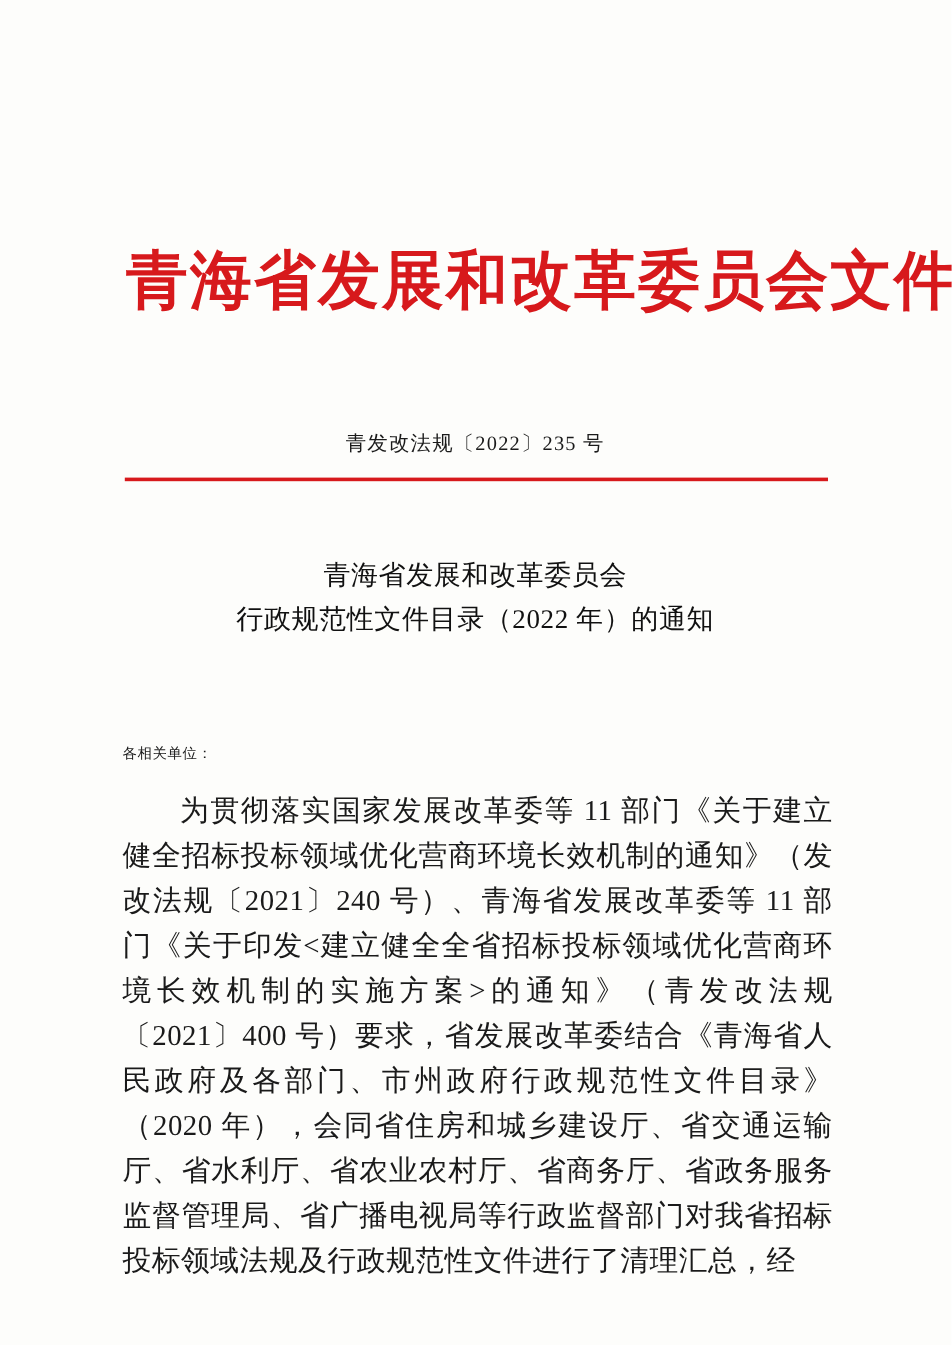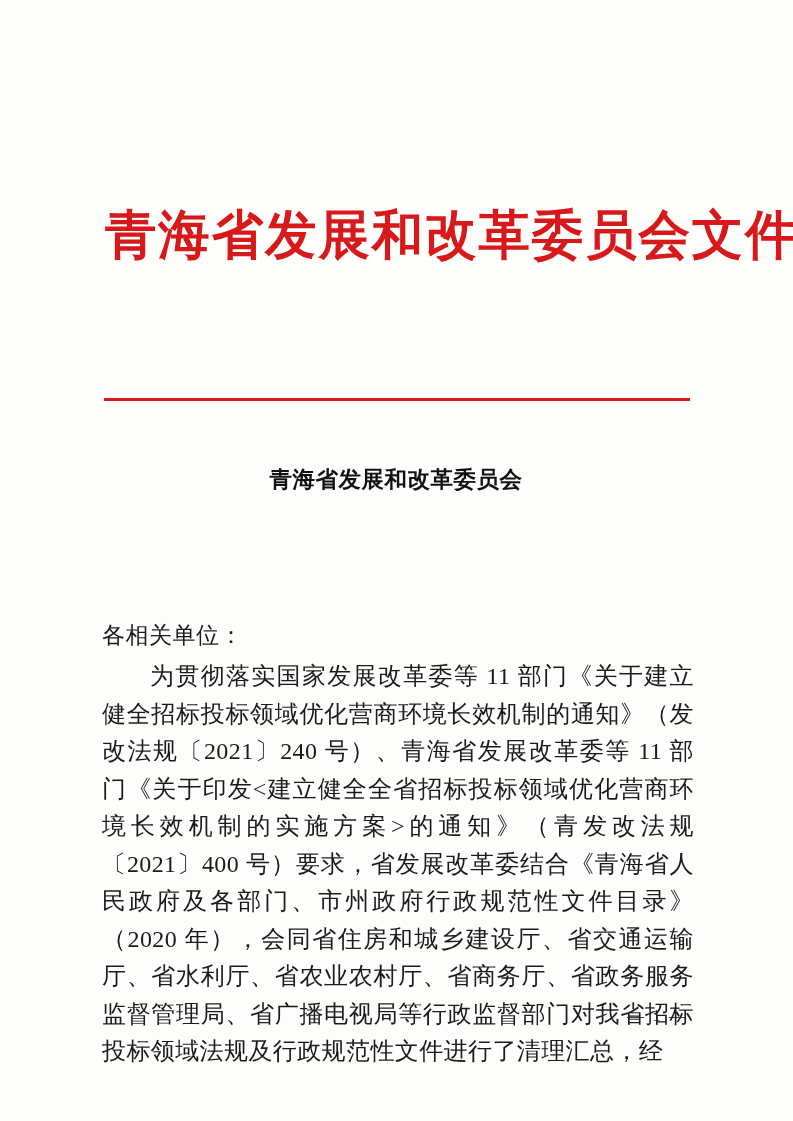--- a/index.html
+++ b/index.html
@@ -72,34 +72,34 @@
     background: #d7191c;
   }
 
   
   .doc-title {
     position: absolute;
     left: 0;
     top: 462px;
     width: 600px;
     text-align: center;
-    font-weight: bold;
+    font-weight: normal;
     font-size: 22.5px;
     line-height: 36px;
     letter-spacing: 0.5px;
     color: #111;
   }
   .doc-title div { white-space: nowrap; }
 
   
   .salutation {
     position: absolute;
     left: 6px;
     top: 620px;
-    font-size: 23px;
+    font-size: 12px;
     letter-spacing: 0.5px;
     font-family: Liberation Mono, monospace;
   }
   .body-text {
     position: absolute;
     left: 6px;
     top: 658px;
     width: 592px;
     font-size: 24px;
     line-height: 37.5px;
@@ -129,25 +129,27 @@
 </head>
 <body>
 
 <div class="page">
   <div class="paper-inner">
 
     <div class="masthead">
       <div class="masthead-title">青海省发展和改革委员会文件</div>
     </div>
 
+    <div class="doc-number">青发改法规〔2022〕235 号</div>
 
     <div class="red-rule"></div>
 
     <div class="doc-title">
       <div>青海省发展和改革委员会</div>
+      <div>行政规范性文件目录（2022 年）的通知</div>
     </div>
 
     <div class="salutation">各相关单位：</div>
 
     <div class="body-text">
       <p>为贯彻落实国家发展改革委等 11 部门《关于建立健全招标投标领域优化营商环境长效机制的通知》（发改法规〔2021〕240 号）、青海省发展改革委等 11 部门《关于印发&lt;建立健全全省招标投标领域优化营商环境长效机制的实施方案&gt;的通知》（青发改法规〔2021〕400 号）要求，省发展改革委结合《青海省人民政府及各部门、市州政府行政规范性文件目录》（2020 年），会同省住房和城乡建设厅、省交通运输厅、省水利厅、省农业农村厅、省商务厅、省政务服务监督管理局、省广播电视局等行政监督部门对我省招标投标领域法规及行政规范性文件进行了清理汇总，经</p>
     </div>
 
     <div class="page-number">— 1 —</div>
 

